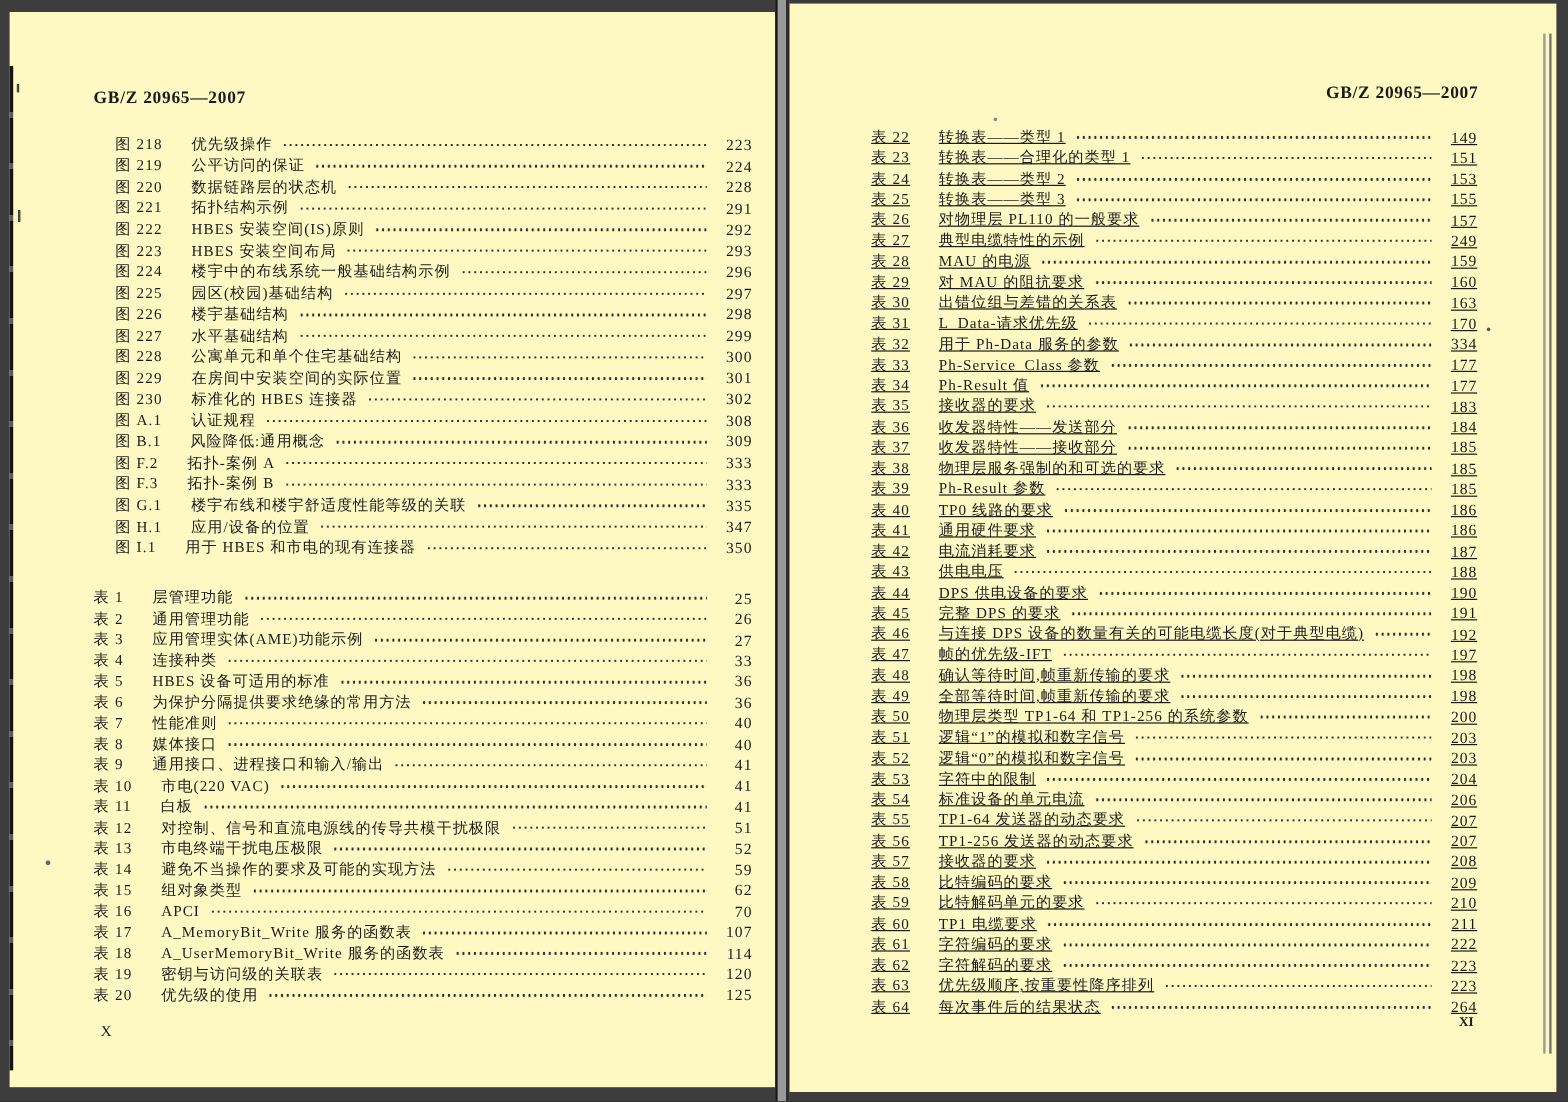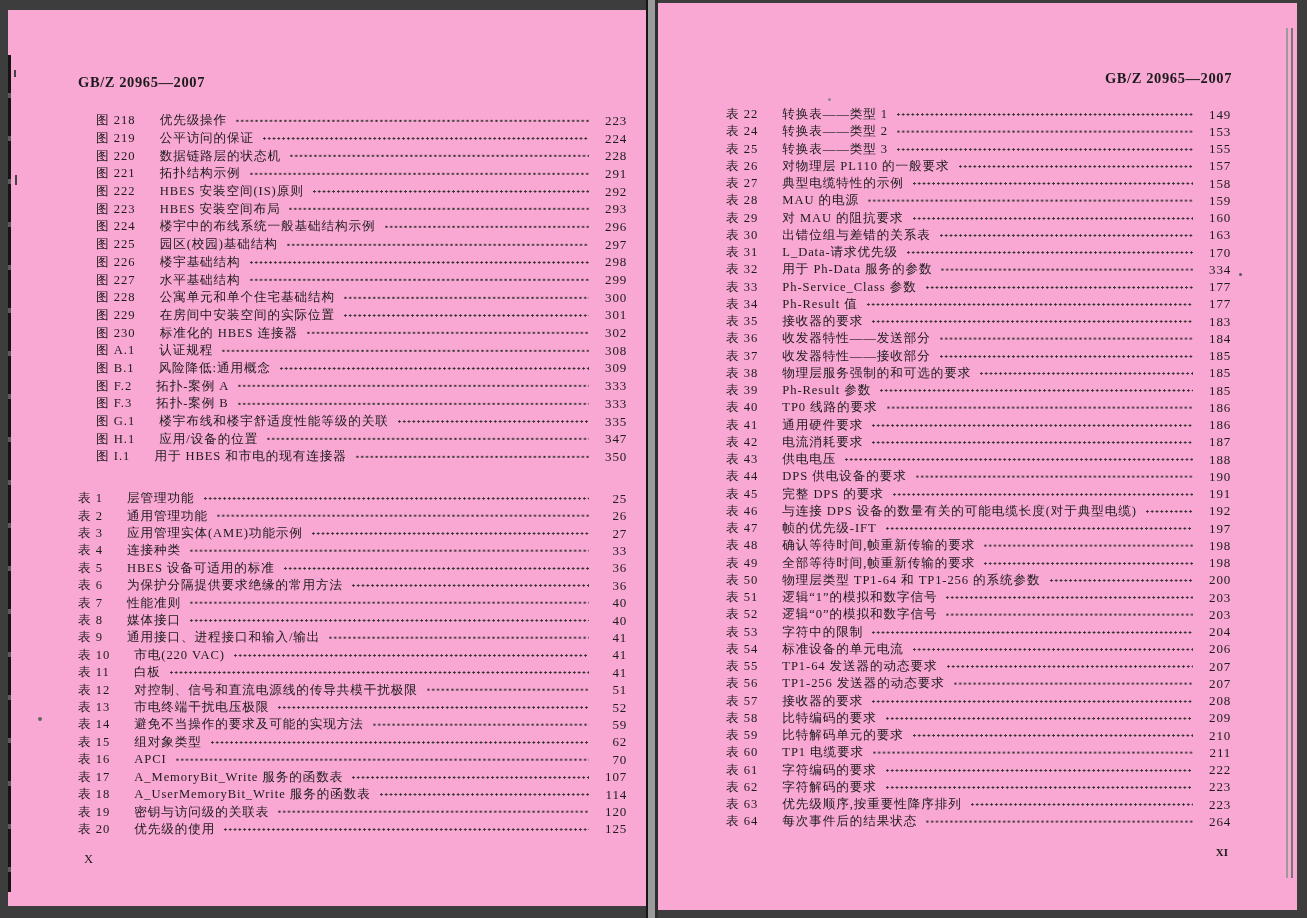--- a/index.html
+++ b/index.html
@@ -2,21 +2,21 @@
 <html lang="zh"><head>
 <meta charset="utf-8">
 <style>
   html,body{margin:0;padding:0;background:#2f2f2f;}
   .canvas{
     position:relative;width:1307px;height:918px;overflow:hidden;
     background:#3d3d3d;
     font-family:"Liberation Serif","DejaVu Serif",serif;
     color:#1b1b1b;
   }
-  .page{position:absolute;background:#f9a8d4;}
+  .page{position:absolute;background:#fef9c3;}
   .page-left{left:8px;top:10px;width:638px;height:896px;}
   .page-right{left:658px;top:3px;width:639px;height:907px;}
   .gutter{
     position:absolute;left:646px;top:0;width:12px;height:918px;
     background:#9a9a9a;
     border-left:2px solid #161616;border-right:3px solid #2e2e2e;
     box-sizing:border-box;
   }
   .edge-strip{
     position:absolute;left:0;top:45px;bottom:14px;width:3px;
@@ -31,21 +31,21 @@
   .page-header{
     position:absolute;font-weight:bold;font-size:14.5px;letter-spacing:0.6px;
     white-space:nowrap;
   }
   .hdr-left{left:70px;top:64px;}
   .hdr-right{right:65px;top:67px;}
 
   .toc-list{position:absolute;}
   .figures{left:88px;right:19px;top:102px;}
   .ltables{left:70px;right:19px;top:480px;}
-  .rtables{left:68px;right:66px;top:103px;}
+  .rtables{left:68px;right:66px;top:103px;text-decoration:underline;}
 
   .toc-row{
     display:flex;align-items:center;white-space:nowrap;
     font-size:12.6px;
   }
   .figures .toc-row{height:17.7px;}
   .ltables .toc-row{height:17.42px;}
   .rtables .toc-row{height:17.25px;}
 
   .lbl{flex:0 0 auto;margin-right:24px;letter-spacing:1px;}
@@ -380,20 +380,26 @@
 
     <div class="toc-list rtables">
 
         <div class="toc-row">
           <span class="lbl">表 22</span>
           <span class="ttl">转换表——类型 1</span>
           <span class="leader"></span>
           <span class="pg">149</span>
         </div>
 
+        <div class="toc-row">
+          <span class="lbl">表 23</span>
+          <span class="ttl">转换表——合理化的类型 1</span>
+          <span class="leader"></span>
+          <span class="pg">151</span>
+        </div>
 
         <div class="toc-row">
           <span class="lbl">表 24</span>
           <span class="ttl">转换表——类型 2</span>
           <span class="leader"></span>
           <span class="pg">153</span>
         </div>
 
         <div class="toc-row">
           <span class="lbl">表 25</span>
@@ -406,21 +412,21 @@
           <span class="lbl">表 26</span>
           <span class="ttl">对物理层 PL110 的一般要求</span>
           <span class="leader"></span>
           <span class="pg">157</span>
         </div>
 
         <div class="toc-row">
           <span class="lbl">表 27</span>
           <span class="ttl">典型电缆特性的示例</span>
           <span class="leader"></span>
-          <span class="pg">158</span>
+          <span class="pg">249</span>
         </div>
 
         <div class="toc-row">
           <span class="lbl">表 28</span>
           <span class="ttl">MAU 的电源</span>
           <span class="leader"></span>
           <span class="pg">159</span>
         </div>
 
         <div class="toc-row">

